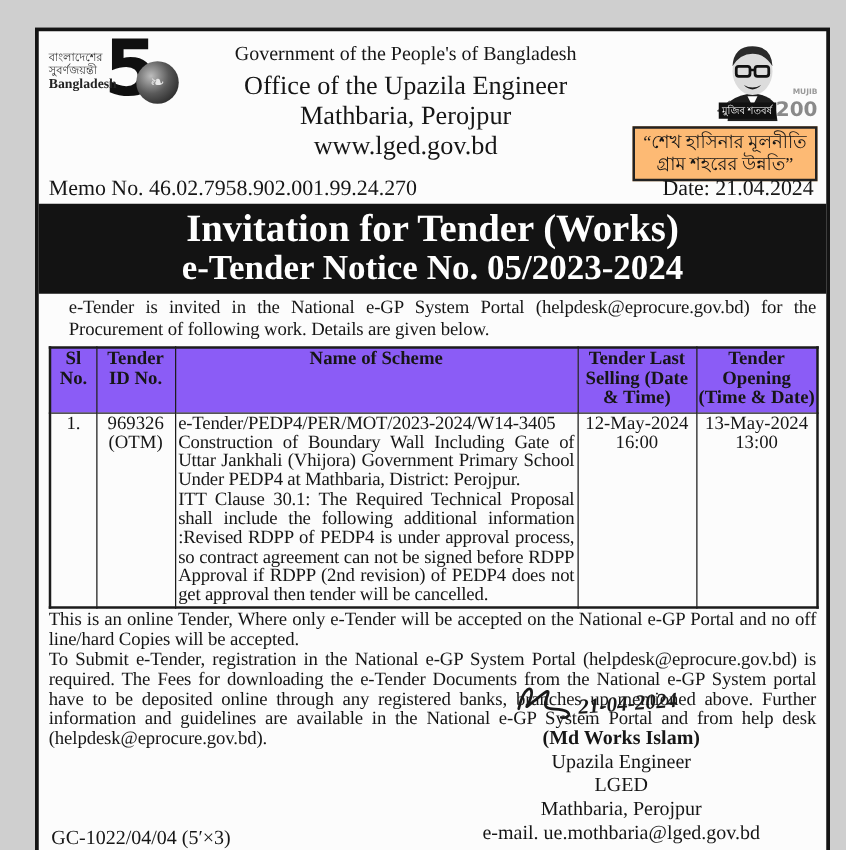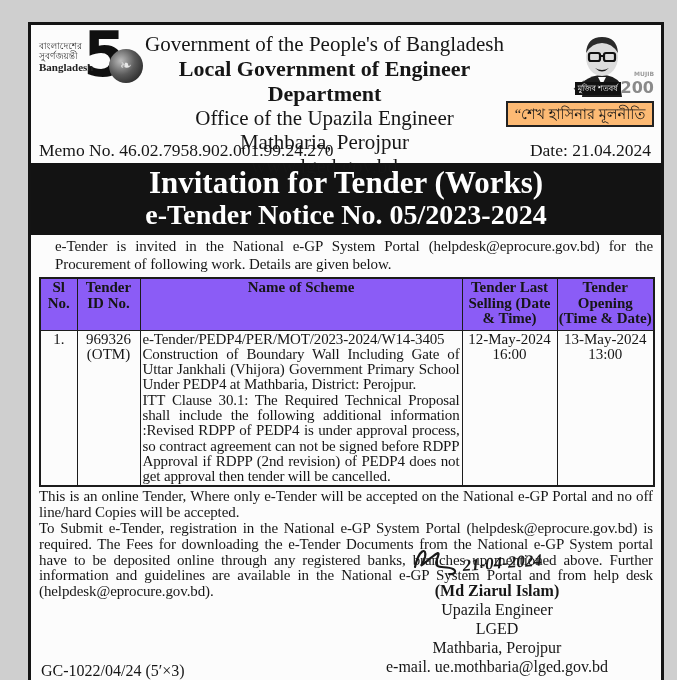--- a/index.html
+++ b/index.html
@@ -29,21 +29,21 @@
     font-size:62px; font-weight:bold; color:#101010;
     font-family:"DejaVu Sans", sans-serif; line-height:64px;
   }
   .fifty .zero {
     position:absolute; left:28px; top:18px; width:34px; height:34px;
     border-radius:50%;
     background:radial-gradient(circle at 35% 35%, #bdbdbd 0%, #5a5a5a 45%, #101010 100%);
   }
   .fifty .map { position:absolute; left:39px; top:26px; font-size:14px; color:#e8e8e8; }
   .head-center { flex:1; text-align:center; padding-top:3px; }
-  .hl1 { font-size:21px; line-height:24px; }
+  .hl1 { font-size:16px; line-height:24px; }
   .hl2 { font-size:22px; line-height:25px; font-weight:bold; }
   .hl3 { font-size:21px; line-height:24px; }
   .hl4 { font-size:21px; line-height:24px; }
   .hl5 { font-size:21px; line-height:24px; }
   .head-right { width:150px; display:flex; flex-direction:column; align-items:flex-end; }
   .portrait-wrap { position:relative; width:96px; height:68px; margin-right:6px; }
   .mujib-badge {
     position:absolute; right:-4px; bottom:2px;
     display:flex; align-items:flex-end;
   }
@@ -130,21 +130,20 @@
       </div>
       <div class="fifty">
         <span class="five">5</span>
         <span class="zero"></span>
         <span class="map">❧</span>
       </div>
     </div>
 
     <div class="head-center">
       <div class="hl1">Government of the People's of Bangladesh</div>
-      <div class="hl2">Local Government of Engineer Department</div>
       <div class="hl3">Office of the Upazila Engineer</div>
       <div class="hl4">Mathbaria, Perojpur</div>
       <div class="hl5">www.lged.gov.bd</div>
     </div>
 
     <div class="head-right">
       <div class="portrait-wrap">
         <svg width="96" height="68" viewBox="0 0 96 68">
 
           <path d="M28 68 L30 52 Q38 46 48 46 Q60 46 66 54 L68 68 Z" fill="#1d1d1d"></path>
@@ -162,20 +161,21 @@
 
           <path d="M30 52 Q24 58 20 60" stroke="#555" stroke-width="1.5" fill="none"></path>
         </svg>
         <div class="mujib-badge">
           <span class="bn-box">মুজিব শতবর্ষ</span>
           <span class="num"><span class="mujib-en">MUJIB</span><span>200</span></span>
         </div>
       </div>
       <div class="quote-box">
         <div>“শেখ হাসিনার মূলনীতি</div>
+        <div>গ্রাম শহরের উন্নতি”</div>
       </div>
     </div>
   </div>
 
   <div class="memo-row">
     <span>Memo No. 46.02.7958.902.001.99.24.270</span>
     <span>Date: 21.04.2024</span>
   </div>
 
   <div class="banner">
@@ -230,22 +230,22 @@
     <p>To Submit e-Tender, registration in the National e-GP System Portal (helpdesk@eprocure.gov.bd) is required. The Fees for downloading the e-Tender Documents from the National e-GP System portal have to be deposited online through any registered banks, branches up mentioned above. Further information and guidelines are available in the National e-GP System Portal and from help desk (helpdesk@eprocure.gov.bd).</p>
   </div>
 
   <div class="sig-block">
     <div class="sig-art">
       <svg width="220" height="40" viewBox="0 0 220 40">
         <path d="M18 26 C22 8 30 6 28 16 C26 24 20 28 30 20 C40 12 44 8 40 18 C36 30 48 24 56 28 C60 30 58 34 52 33" fill="none" stroke="#1a1a1a" stroke-width="2.2" stroke-linecap="round"></path>
         <text x="66" y="30" font-family="Liberation Serif, serif" font-style="italic" font-weight="bold" font-size="17" fill="#1a1a1a" transform="rotate(-4 66 30)">21-04-2024</text>
       </svg>
     </div>
-    <div class="sig-name">(Md Ziarul Islam)</div>
+    <div class="sig-name">(Md Works Islam)</div>
     <div class="sig-line">Upazila Engineer</div>
     <div class="sig-line">LGED</div>
     <div class="sig-line">Mathbaria, Perojpur</div>
     <div class="sig-line">e-mail. ue.mothbaria@lged.gov.bd</div>
   </div>
 
-  <div class="press-ref">GC-1022/04/24 (5′×3)</div>
+  <div class="press-ref">GC-1022/04/04 (5′×3)</div>
 
 </div>
 
 </body></html>

